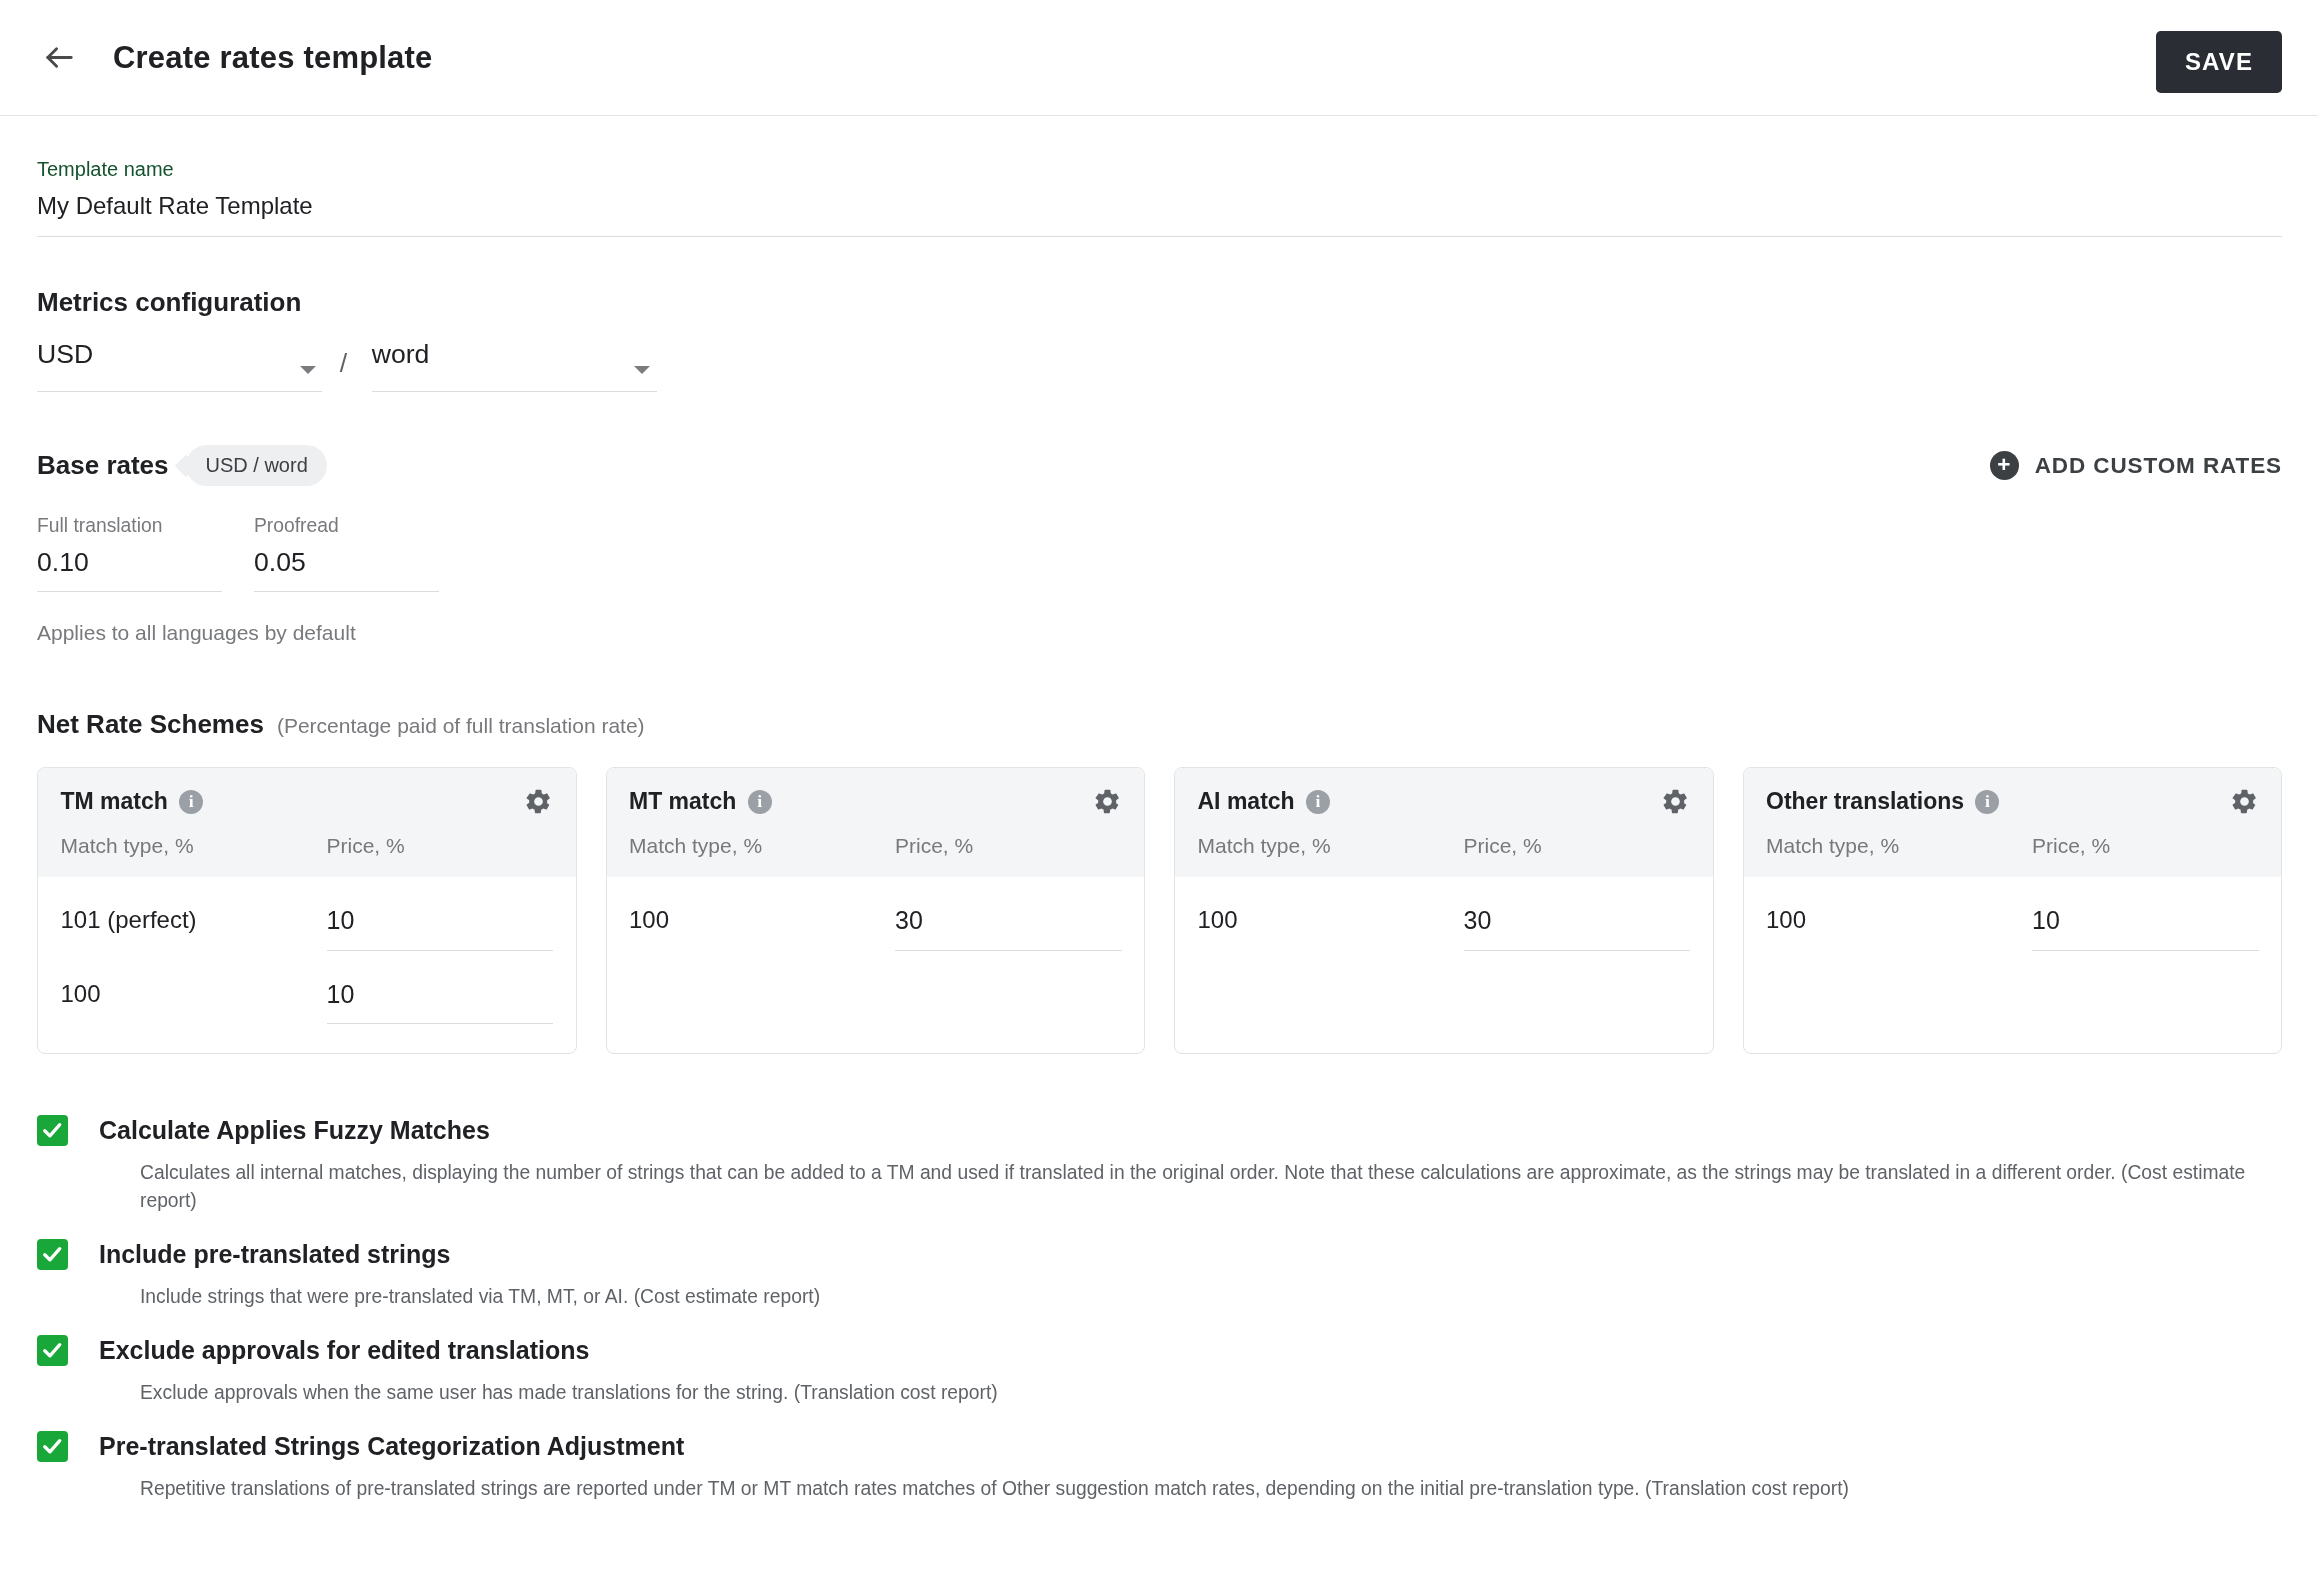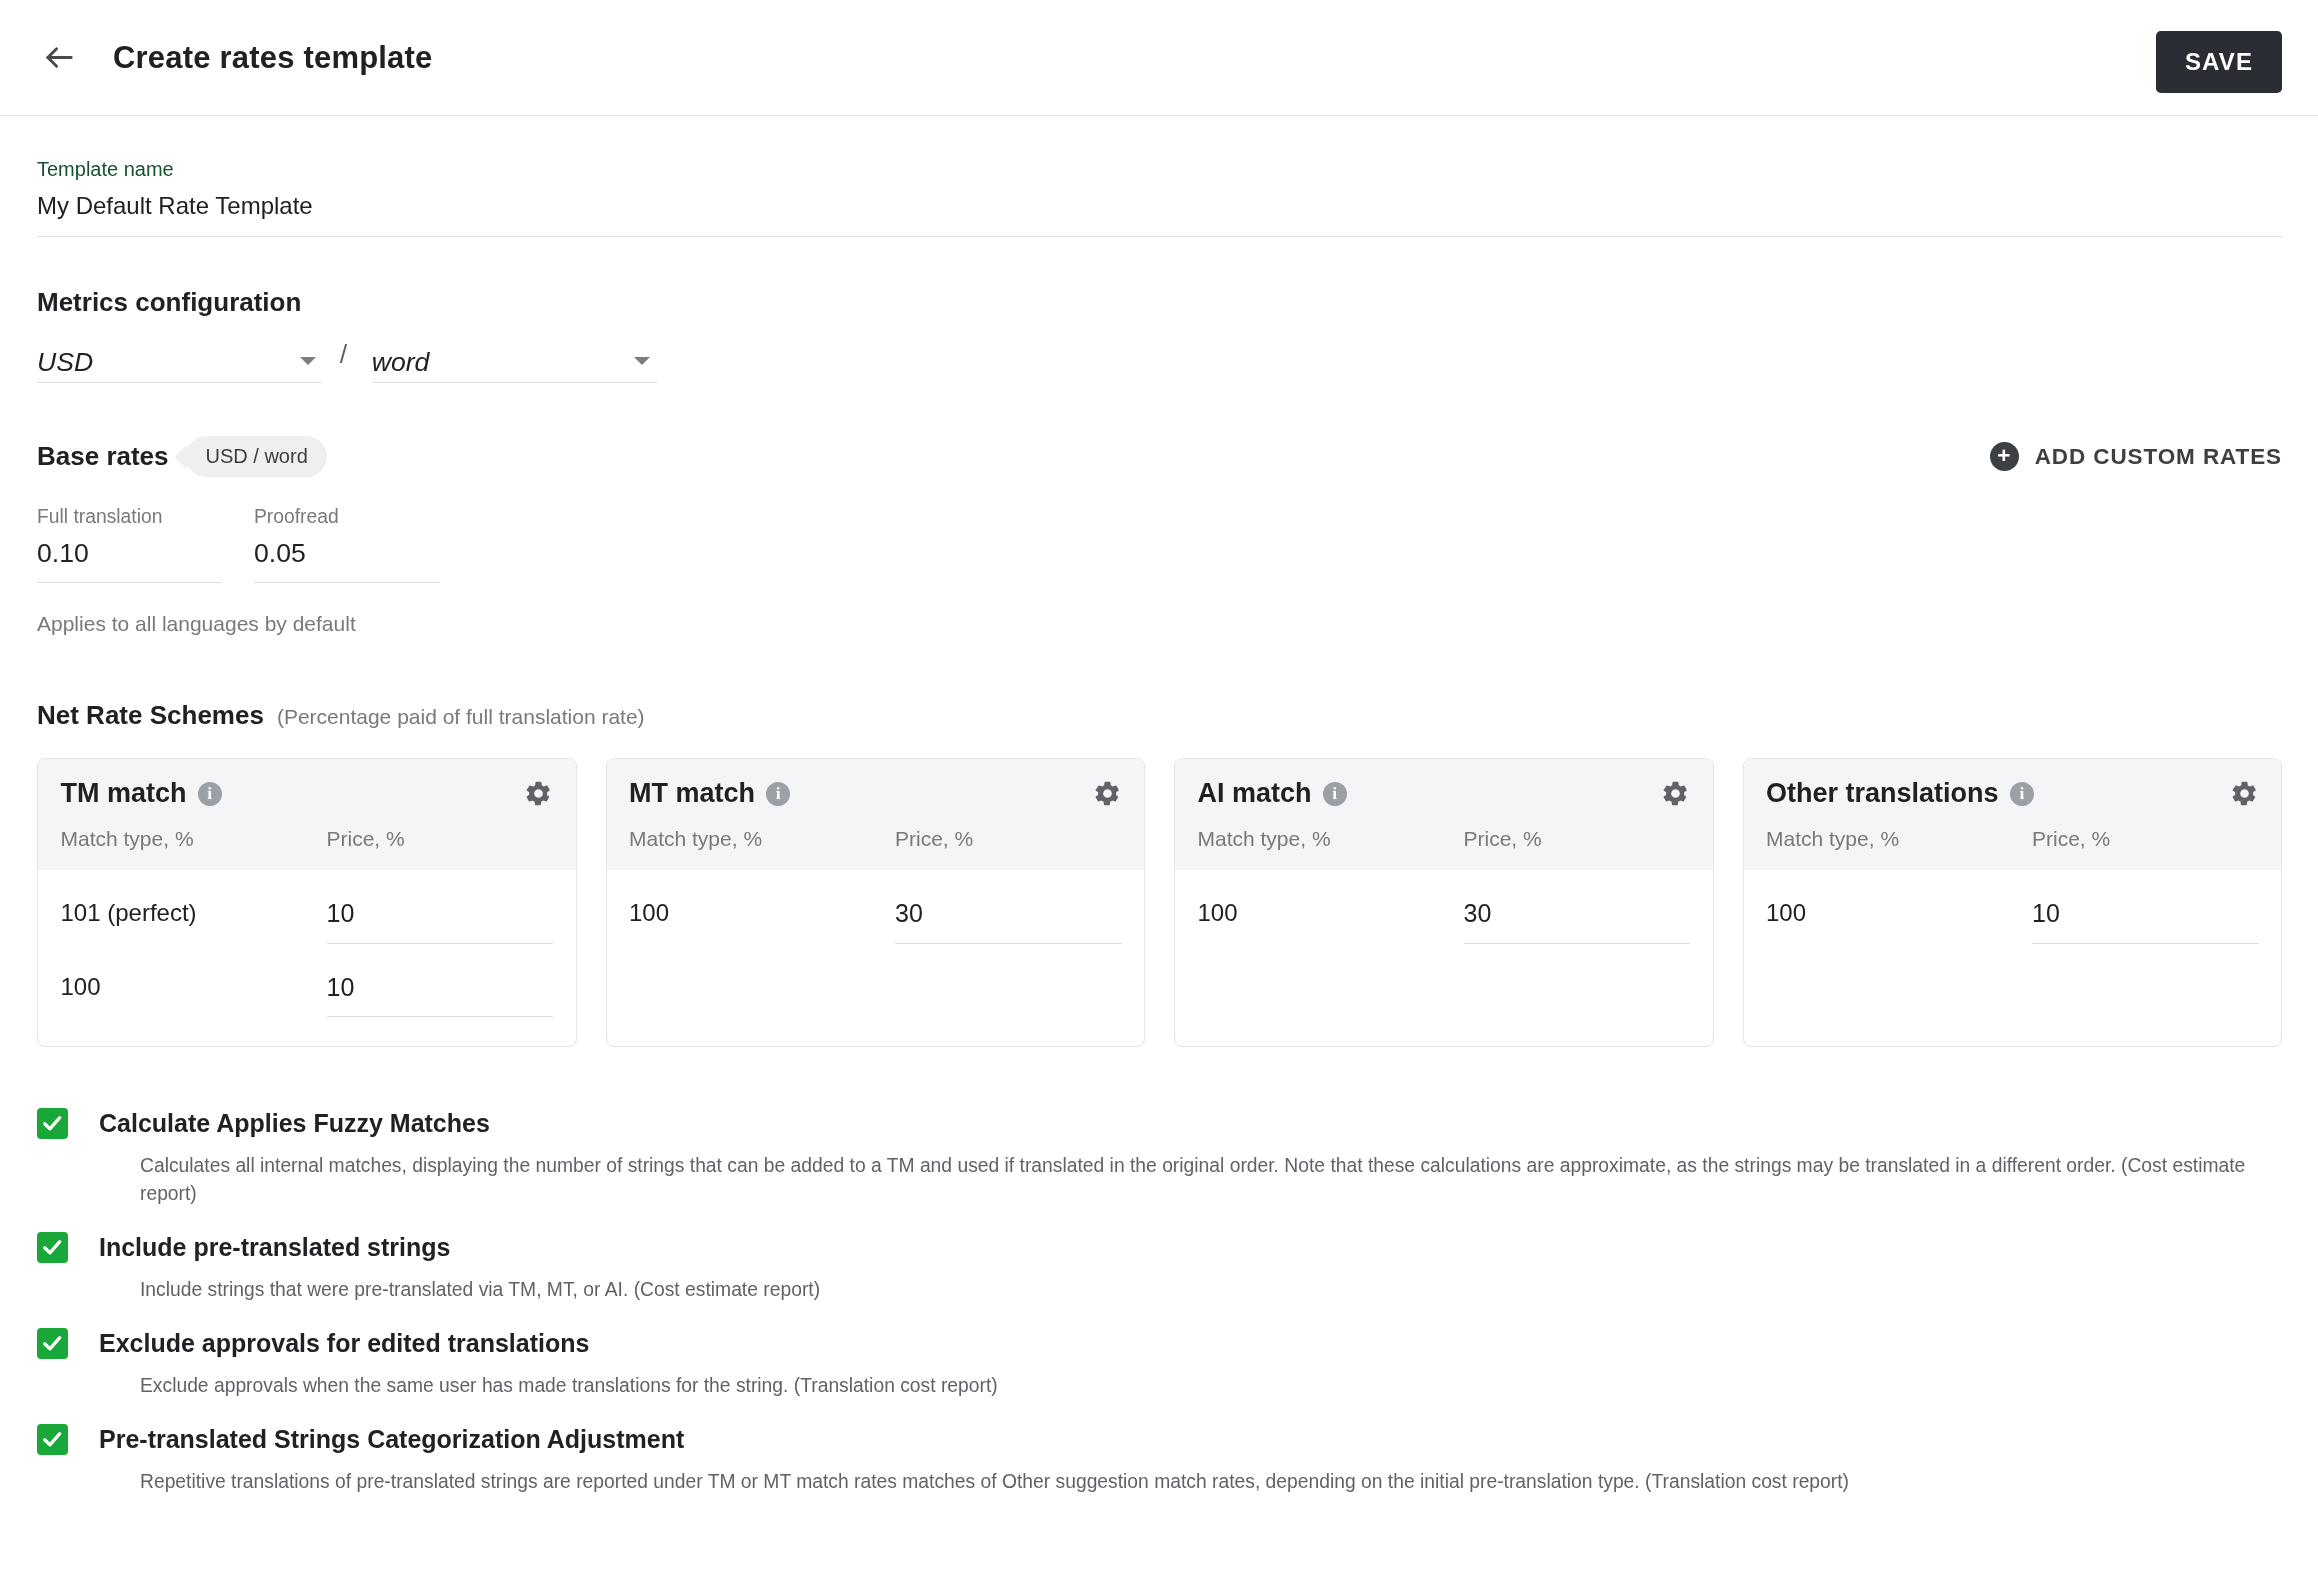--- a/index.html
+++ b/index.html
@@ -74,25 +74,24 @@
   }
 
   .metrics-row {
     display: flex;
     align-items: flex-end;
     margin-top: 21px;
   }
   .select {
     position: relative;
     border-bottom: 1.6px solid #dadce0;
-    padding-bottom: 4px;
+    padding-bottom: 21px;
     display: flex;
     align-items: flex-start;
     cursor: pointer;
-    font-style: italic;
   }
   .select .val { font-size: 26.6px; color: #202124; }
   .select .caret {
     position: absolute;
     right: 6.4px;
     bottom: 17.7px;
     width: 0; height: 0;
     border-left: 8.9px solid transparent;
     border-right: 8.9px solid transparent;
     border-top: 8.9px solid #7a7c80;
@@ -194,21 +193,21 @@
     background: #fff;
   }
   .card-head {
     background: #f4f5f6;
     padding: 19.3px 22.5px 0 22.5px;
   }
   .card-head-top {
     display: flex;
     align-items: center;
   }
-  .card-name { font-size: 27px; font-weight: bold; color: #202124; text-align: center; }
+  .card-name { font-size: 23px; font-weight: bold; color: #202124; text-align: center; }
   .info-icon {
     width: 24px; height: 24px;
     border-radius: 50%;
     background: #9aa0a6;
     color: #fff;
     font-size: 17.7px;
     font-weight: bold;
     display: flex; align-items: center; justify-content: center;
     margin-left: 11.3px;
     font-family: "Liberation Serif", serif;

